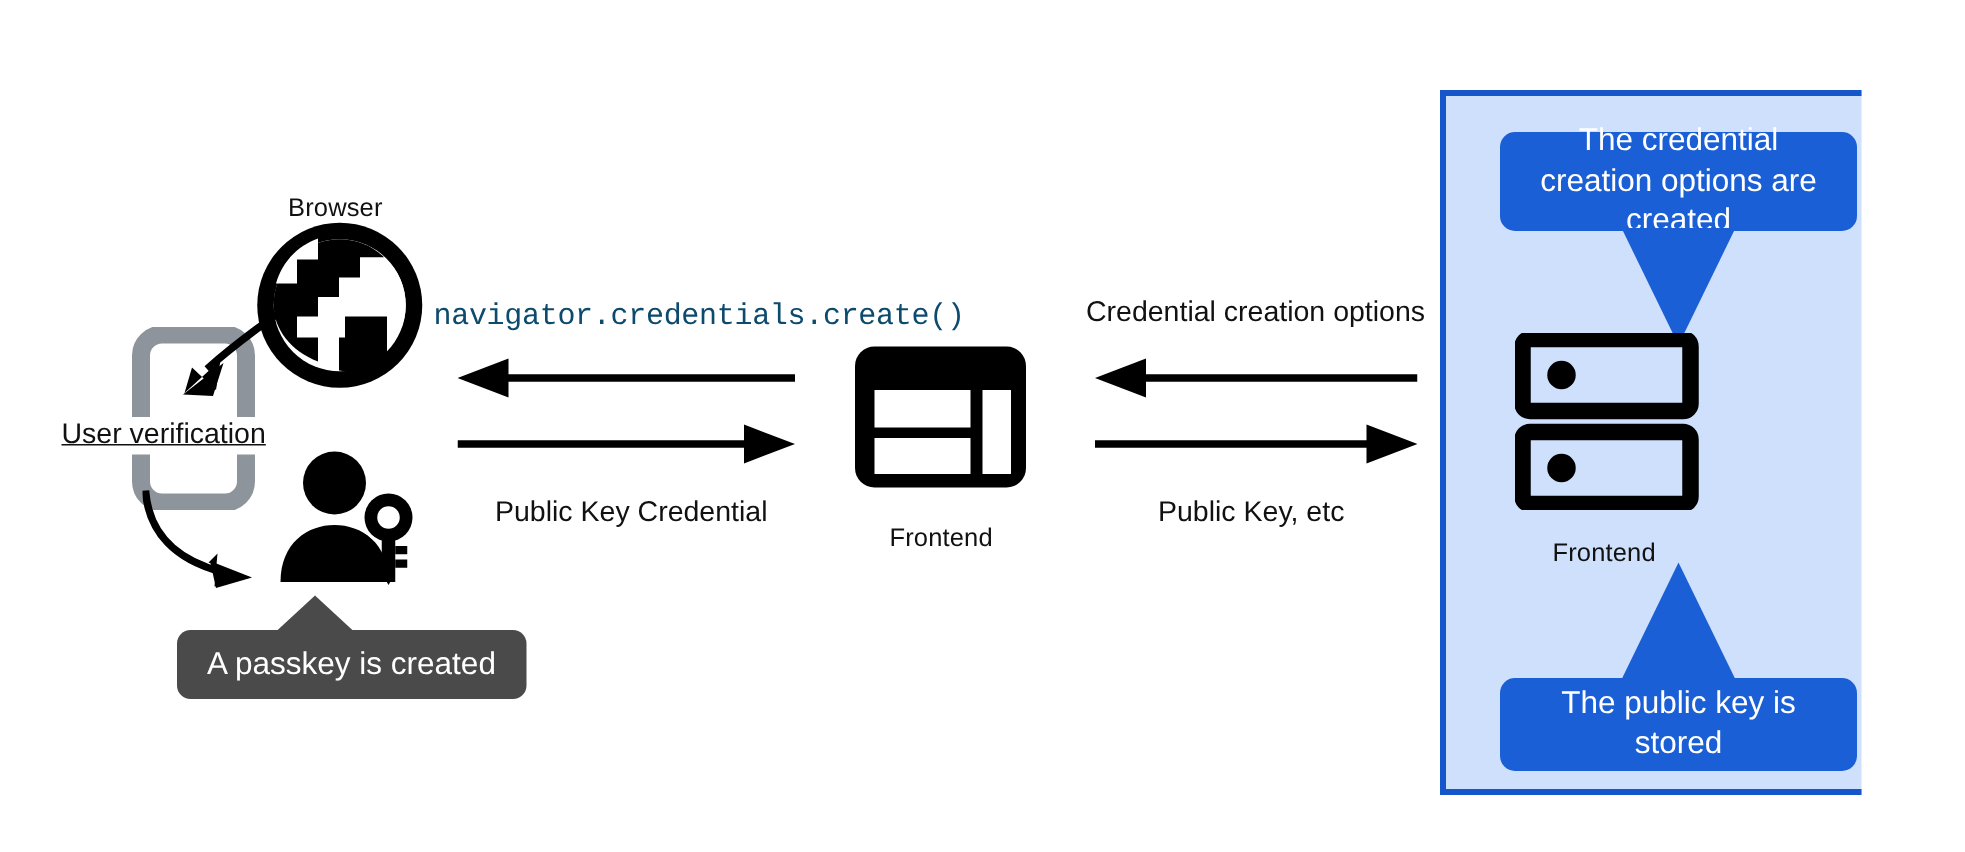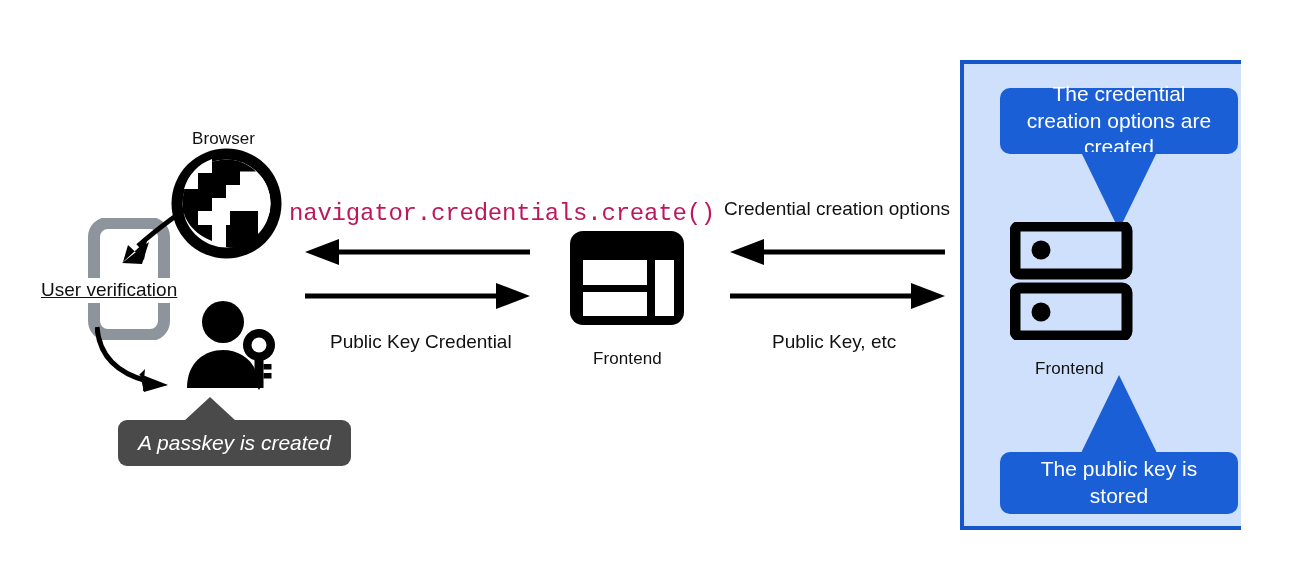--- a/index.html
+++ b/index.html
@@ -29,22 +29,22 @@
     line-height: 1.2;
   }
   .label-bold {
     font-weight: normal;
     font-size: 17px;
     letter-spacing: .1px;
     margin-top: 11px;
   }
   .label-mono {
     font-family: "Liberation Mono", monospace;
-    font-size: 24px;
-    color: #be185d;
+    font-size: 20px;
+    color: #0c4a6e;
     white-space: nowrap;
     letter-spacing: -0.2px;
   }
 
   
   #backend-panel {
     left: 960px;
     top: 60px;
     width: 316px;
     height: 470px;
@@ -187,21 +187,21 @@
       <circle cx="74" cy="45" r="16" fill="#000000"></circle>
       <circle cx="74" cy="45" r="7.5" fill="#ffffff"></circle>
       <rect x="69.5" y="58" width="9" height="30" fill="#000000"></rect>
       <rect x="78.5" y="64" width="8" height="5.5" fill="#000000"></rect>
       <rect x="78.5" y="73" width="8" height="5.5" fill="#000000"></rect>
       <polygon points="69.5,82 78.5,82 74,90" fill="#000000"></polygon>
     </svg>
   </div>
 
   <div class="abs" id="passkey-tooltip-tail" style="left:184px; top:397px;"></div>
-  <div class="abs" id="passkey-tooltip" style="left:118px; top:420px;font-style:italic;">A passkey is created</div>
+  <div class="abs" id="passkey-tooltip" style="left:118px; top:420px;">A passkey is created</div>
 
   <div class="abs label-mono" style="left:289px; top:200px;">navigator.credentials.create()</div>
 
   <div class="abs" style="left:305px; top:238px; width:225px; height:28px;">
     <svg width="225" height="28" viewBox="0 0 225 28" xmlns="http://www.w3.org/2000/svg">
       <line x1="30" y1="14" x2="225" y2="14" stroke="#000000" stroke-width="5"></line>
       <polygon points="0,14 34,1 34,27" fill="#000000"></polygon>
     </svg>
   </div>
 

